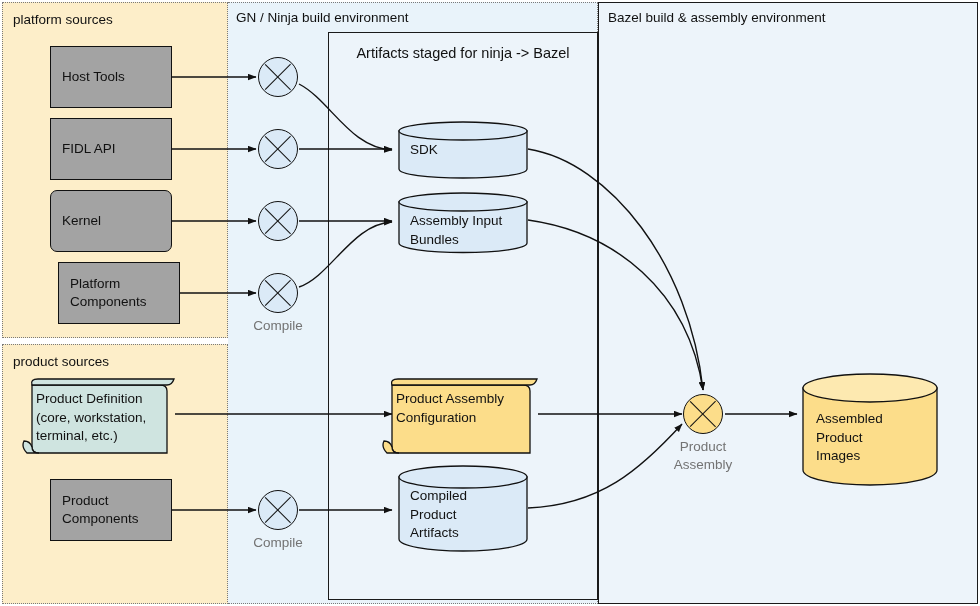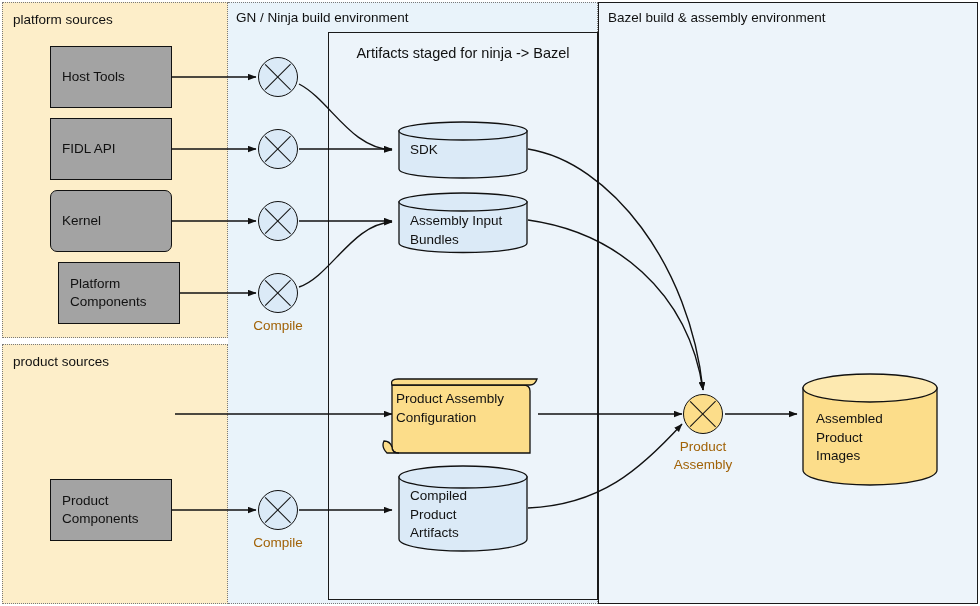--- a/index.html
+++ b/index.html
@@ -61,21 +61,21 @@
     box-sizing:border-box;
   }
   .xnode.gold .disc{background:#fcdd8a;}
   .xnode .slash,.xnode .backslash{
     position:absolute;left:50%;top:2px;width:1.4px;height:36px;
     background:#111111;transform-origin:50% 50%;
   }
   .xnode .slash{transform:translateX(-50%) rotate(45deg);}
   .xnode .backslash{transform:translateX(-50%) rotate(-45deg);}
   .xnode-label{
-    position:absolute;text-align:center;font-size:13.5px;color:#a16207;
+    position:absolute;text-align:center;font-size:13.5px;color:#737373;
     line-height:1.35;white-space:pre-line;
   }
 
   
   .cyl{position:absolute;}
   .cyl svg{position:absolute;left:0;top:0;}
   .cyl .cyl-text{
     position:absolute;left:12px;top:20px;right:8px;
     font-size:13.5px;color:#111111;line-height:1.38;white-space:pre-line;
   }
@@ -137,20 +137,30 @@
       <path d="M725,414 L797,414" marker-end="url(#arrow)"></path>
     </g>
   </svg>
 
   <div class="srcbox" style="left:50px;top:46px;width:122px;height:62px;">Host Tools</div>
   <div class="srcbox" style="left:50px;top:118px;width:122px;height:62px;">FIDL API</div>
   <div class="srcbox" style="left:50px;top:190px;width:122px;height:62px;border-radius:7px;">Kernel</div>
   <div class="srcbox" style="left:50px;top:262px;width:122px;height:62px;margin-left:8px;">Platform
 Components</div>
 
+  <div class="doc" style="left:22px;top:375px;width:155px;height:82px;">
+    <svg width="155" height="82" viewBox="0 0 155 82">
+      <path d="M10,12 L10,72 Q10,78 17,78 L145,78 L145,16 Q145,10 138,10 L10,10 Z" fill="#cfe4e0" stroke="#111111" stroke-width="1.3"></path>
+      <path d="M10,10 Q8,4 16,4 L152,4 Q150,10 145,10 Z" fill="#cfe4e0" stroke="#111111" stroke-width="1.3"></path>
+      <path d="M10,72 Q8,66 2,66 Q-1,72 5,78 L17,78 Q10,78 10,72 Z" fill="#cfe4e0" stroke="#111111" stroke-width="1.3"></path>
+    </svg>
+    <div class="doc-text">Product Definition
+(core, workstation,
+terminal, etc.)</div>
+  </div>
 
   <div class="srcbox" style="left:50px;top:479px;width:122px;height:62px;">Product
 Components</div>
 
   <div class="xnode" style="left:258px;top:57px;">
     <div class="disc"></div>
     <div class="slash"></div>
     <div class="backslash"></div>
   </div>
   <div class="xnode" style="left:258px;top:129px;">

